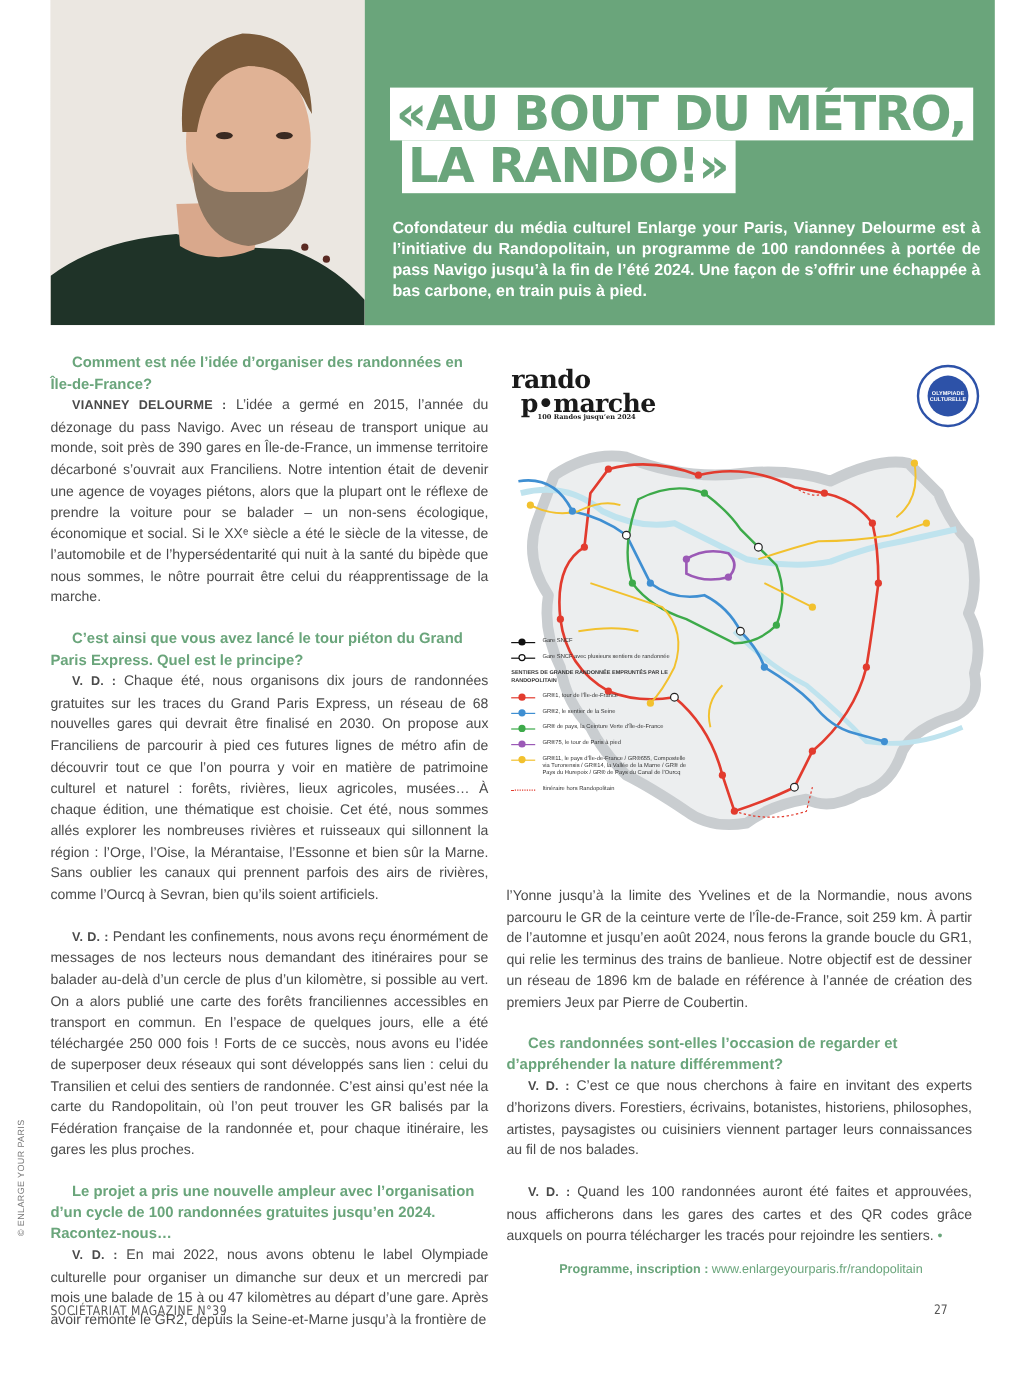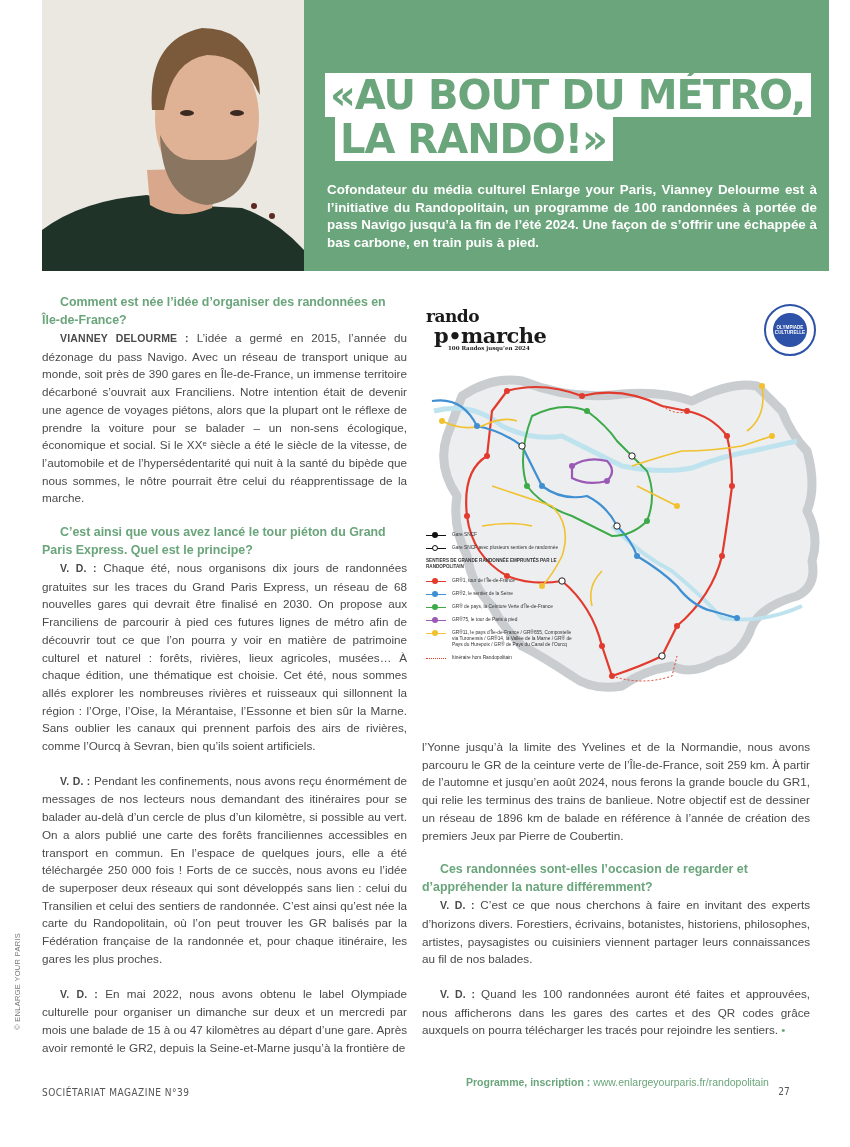--- a/index.html
+++ b/index.html
@@ -25,37 +25,37 @@
   .col { position: absolute; font-size: 11.7px; line-height: 17.7px; color: #4a4a4a; }
   .col-left { left: 42px; top: 294px; width: 365px; }
   .col-right { left: 422px; top: 738px; width: 388px; }
   .q { color: #6aa57b; font-weight: bold; font-size: 12.4px; line-height: 17.5px;
        text-indent: 18px; margin: 0; }
   .a { margin: 0 0 17px 0; text-align: justify; text-indent: 18px; }
   .speaker { font-family: "Liberation Sans Narrow", "Liberation Sans", sans-serif;
              font-weight: bold; letter-spacing: 0.2px; font-size: 10.5px; }
   .cont { margin: 0 0 17px 0; text-align: justify; }
   .end-dot { color: #6aa57b; }
-  .program { position: absolute; left: 422px; top: 1076px; font-size: 10.5px; color: #6aa57b; padding-left: 44px; }
+  .program { position: absolute; left: 422px; top: 1052px; font-size: 10.5px; color: #6aa57b; padding-left: 44px; }
   .program b { font-weight: bold; }
 
   
   .footer-left { position: absolute; left: 42px; top: 1086px; font-size: 11px; letter-spacing: 0.6px;
                  color: #555; font-family: "DejaVu Sans", sans-serif; transform: scaleX(0.82);
                  transform-origin: left center; }
   .footer-right { position: absolute; left: 777px; top: 1085px; font-size: 11px; color: #555;
                   font-family: "DejaVu Sans", sans-serif; transform: scaleX(0.82); }
   .credit { position: absolute; left: 13px; top: 1030px; font-size: 7.5px; color: #777;
             transform: rotate(-90deg); transform-origin: left top; white-space: nowrap;
             letter-spacing: 0.3px; }
 
   
   .map-wrap { position: absolute; left: 422px; top: 296px; width: 408px; height: 440px; }
   .logo { position: absolute; left: 4px; top: 10px; color: #1a1a1a; }
-  .logo-line1 { font-family: "DejaVu Serif", serif; font-weight: bold; font-size: 17px; line-height: 20px; letter-spacing: -0.5px; }
+  .logo-line1 { font-family: "DejaVu Serif", serif; font-weight: bold; font-size: 21px; line-height: 20px; letter-spacing: -0.5px; }
   .logo-line2 { font-family: "DejaVu Serif", serif; font-weight: bold; font-size: 21px; line-height: 20px; letter-spacing: -0.5px; padding-left: 8px; }
   .logo-sub { font-family: "DejaVu Serif", serif; font-weight: bold; font-size: 5.5px; padding-left: 22px; margin-top: -1px; }
   .badge { position: absolute; left: 342px; top: 8px; width: 52px; height: 52px; border-radius: 50%;
            border: 2px solid #2d52a8; background: #fff; box-sizing: border-box; }
   .badge-inner { position: absolute; left: 7px; top: 7px; width: 34px; height: 34px; border-radius: 50%;
                  background: #2d52a8; color: #fff; font-size: 4.6px; font-weight: bold; text-align: center;
                  display: flex; flex-direction: column; align-items: center; justify-content: center; line-height: 5.5px; }
   .map-svg { position: absolute; left: 0; top: 60px; }
   .legend { position: absolute; left: 4px; top: 236px; width: 150px; font-size: 4.8px; color: #333; line-height: 6px; }
   .legend-row { display: flex; align-items: flex-start; margin-bottom: 7px; }
@@ -96,20 +96,21 @@
 
 <div class="col col-left">
   <p class="q">Comment est née l’idée d’organiser des randonnées en Île-de-France?</p>
   <p class="a"><span class="speaker">VIANNEY DELOURME :</span><span> L’idée a germé en 2015, l’année du dézonage du pass Navigo. Avec un réseau de transport unique au monde, soit près de 390 gares en Île-de-France, un immense territoire décarboné s’ouvrait aux Franciliens. Notre intention était de devenir une agence de voyages piétons, alors que la plupart ont le réflexe de prendre la voiture pour se balader – un non-sens écologique, économique et social. Si le XXᵉ siècle a été le siècle de la vitesse, de l’automobile et de l’hypersédentarité qui nuit à la santé du bipède que nous sommes, le nôtre pourrait être celui du réapprentissage de la marche.</span></p>
 
   <p class="q">C’est ainsi que vous avez lancé le tour piéton du Grand Paris Express. Quel est le principe?</p>
   <p class="a"><span class="speaker">V. D. :</span><span> Chaque été, nous organisons dix jours de randonnées gratuites sur les traces du Grand Paris Express, un réseau de 68 nouvelles gares qui devrait être finalisé en 2030. On propose aux Franciliens de parcourir à pied ces futures lignes de métro afin de découvrir tout ce que l’on pourra y voir en matière de patrimoine culturel et naturel : forêts, rivières, lieux agricoles, musées… À chaque édition, une thématique est choisie. Cet été, nous sommes allés explorer les nombreuses rivières et ruisseaux qui sillonnent la région : l’Orge, l’Oise, la Mérantaise, l’Essonne et bien sûr la Marne. Sans oublier les canaux qui prennent parfois des airs de rivières, comme l’Ourcq à Sevran, bien qu’ils soient artificiels.</span></p>
 
   <p class="a"><span class="speaker">V. D. :</span><span> Pendant les confinements, nous avons reçu énormément de messages de nos lecteurs nous demandant des itinéraires pour se balader au-delà d’un cercle de plus d’un kilomètre, si possible au vert. On a alors publié une carte des forêts franciliennes accessibles en transport en commun. En l’espace de quelques jours, elle a été téléchargée 250 000 fois ! Forts de ce succès, nous avons eu l’idée de superposer deux réseaux qui sont développés sans lien : celui du Transilien et celui des sentiers de randonnée. C’est ainsi qu’est née la carte du Randopolitain, où l’on peut trouver les GR balisés par la Fédération française de la randonnée et, pour chaque itinéraire, les gares les plus proches.</span></p>
 
+  <p class="q">Le projet a pris une nouvelle ampleur avec l’organisation d’un cycle de 100 randonnées gratuites jusqu’en 2024. Racontez-nous…</p>
   <p class="a" style="margin-bottom:0"><span class="speaker">V. D. :</span><span> En mai 2022, nous avons obtenu le label Olympiade culturelle pour organiser un dimanche sur deux et un mercredi par mois une balade de 15 à ou 47 kilomètres au départ d’une gare. Après avoir remonté le GR2, depuis la Seine-et-Marne jusqu’à la frontière de</span></p>
 </div>
 
 <div class="map-wrap">
   <div class="logo">
     <div class="logo-line1">rando</div>
     <div class="logo-line2">p•marche</div>
     <div class="logo-sub">100 Randos jusqu’en 2024</div>
   </div>
   <div class="badge" title="LABELLISÉ PAR PARIS 2024">

